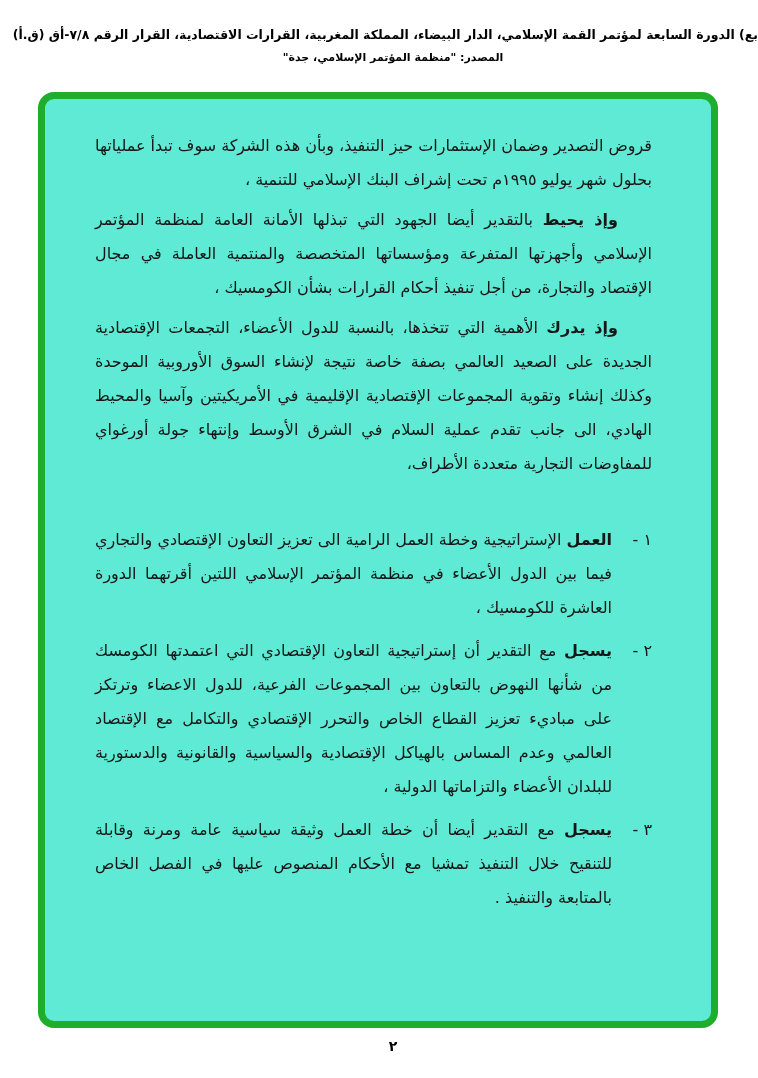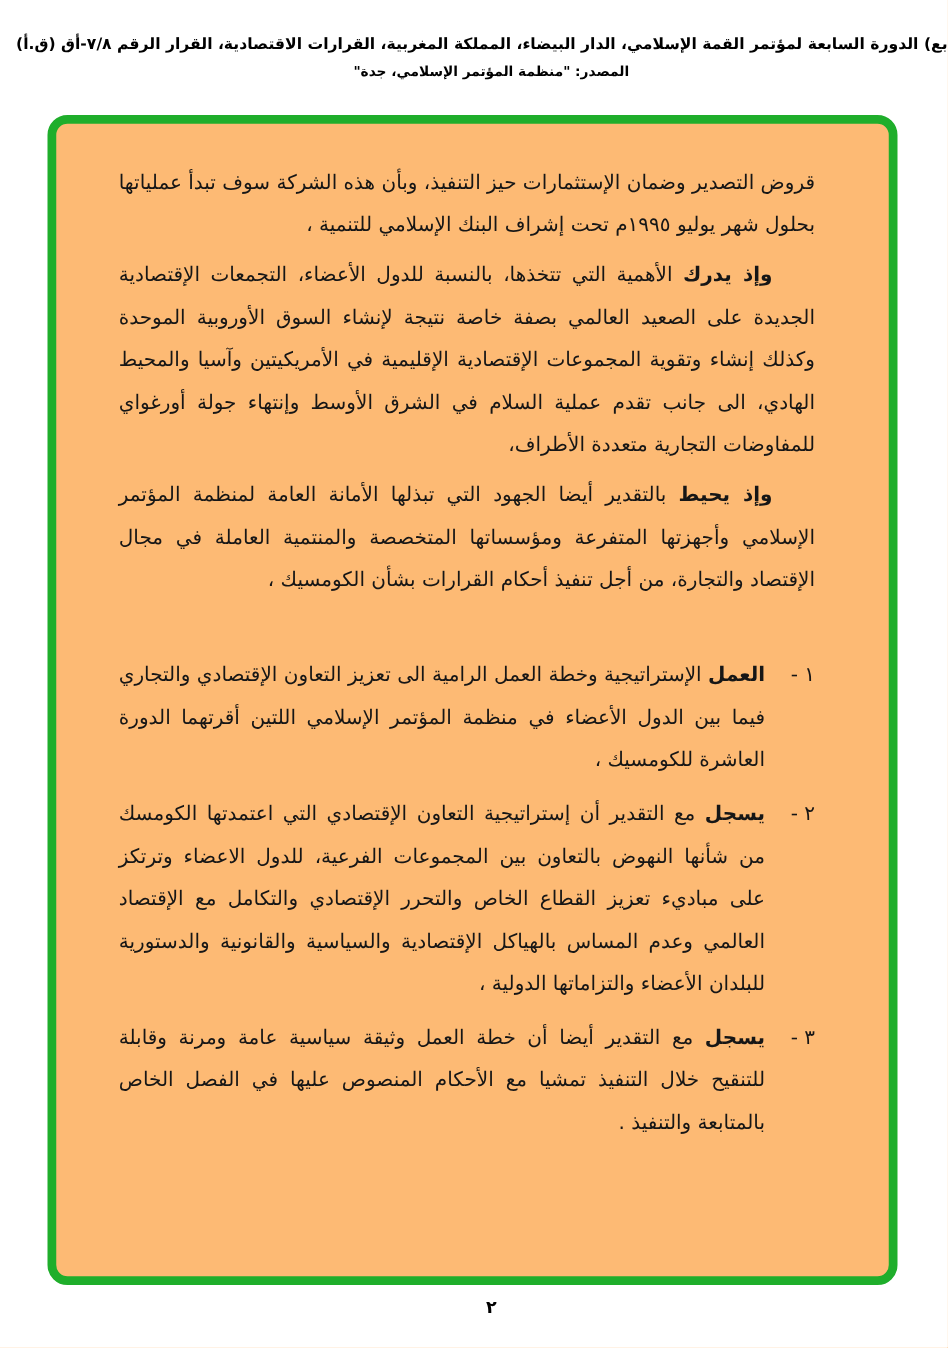--- a/index.html
+++ b/index.html
@@ -39,21 +39,21 @@
   }
   
   .frame {
     position: absolute;
     left: 38px;
     top: 92px;
     width: 666px;
     height: 922px;
     border: 7px solid #1fae2b;
     border-radius: 16px;
-    background: #fdba74;
+    background: #5eead4;
   }
   
   .content {
     margin: 30px 59px 0 50px;
     direction: rtl;
     text-align: justify;
     font-size: 16px;
     line-height: 34px;
     color: #161616;
   }
@@ -103,23 +103,23 @@
   <div class="doc-header">
     <div class="line1">(تابع) الدورة السابعة لمؤتمر القمة الإسلامي، الدار البيضاء، المملكة المغربية، القرارات الاقتصادية، القرار الرقم ٧/٨-أق (ق.أ)</div>
     <div class="line2">المصدر: "منظمة المؤتمر الإسلامي، جدة"</div>
   </div>
 
   <div class="frame" style="border-color: rgb(31, 174, 43);">
     <div class="content">
 
       <p><span class="lead"></span><span>قروض التصدير وضمان الإستثمارات حيز التنفيذ، وبأن هذه الشركة سوف تبدأ عملياتها بحلول شهر يوليو ١٩٩٥م تحت إشراف البنك الإسلامي للتنمية ،</span></p>
 
+      <p class="indent"><span class="lead">وإذ يحيط</span><span> بالتقدير أيضا الجهود التي تبذلها الأمانة العامة لمنظمة المؤتمر الإسلامي وأجهزتها المتفرعة ومؤسساتها المتخصصة والمنتمية العاملة في مجال الإقتصاد والتجارة، من أجل تنفيذ أحكام القرارات بشأن الكومسيك ،</span></p>
+
       <p class="indent"><span class="lead">وإذ يدرك</span><span> الأهمية التي تتخذها، بالنسبة للدول الأعضاء، التجمعات الإقتصادية الجديدة على الصعيد العالمي بصفة خاصة نتيجة لإنشاء السوق الأوروبية الموحدة وكذلك إنشاء وتقوية المجموعات الإقتصادية الإقليمية في الأمريكيتين وآسيا والمحيط الهادي، الى جانب تقدم عملية السلام في الشرق الأوسط وإنتهاء جولة أورغواي للمفاوضات التجارية متعددة الأطراف،</span></p>
-
-      <p class="indent"><span class="lead">وإذ يحيط</span><span> بالتقدير أيضا الجهود التي تبذلها الأمانة العامة لمنظمة المؤتمر الإسلامي وأجهزتها المتفرعة ومؤسساتها المتخصصة والمنتمية العاملة في مجال الإقتصاد والتجارة، من أجل تنفيذ أحكام القرارات بشأن الكومسيك ،</span></p>
 
       <div class="list">
 
         <div class="item">
           <span class="marker">١ -</span>
           <div class="item-text"><span class="lead">العمل</span><span> الإستراتيجية وخطة العمل الرامية الى تعزيز التعاون الإقتصادي والتجاري فيما بين الدول الأعضاء في منظمة المؤتمر الإسلامي اللتين أقرتهما الدورة العاشرة للكومسيك ،</span></div>
         </div>
 
         <div class="item">
           <span class="marker">٢ -</span>

